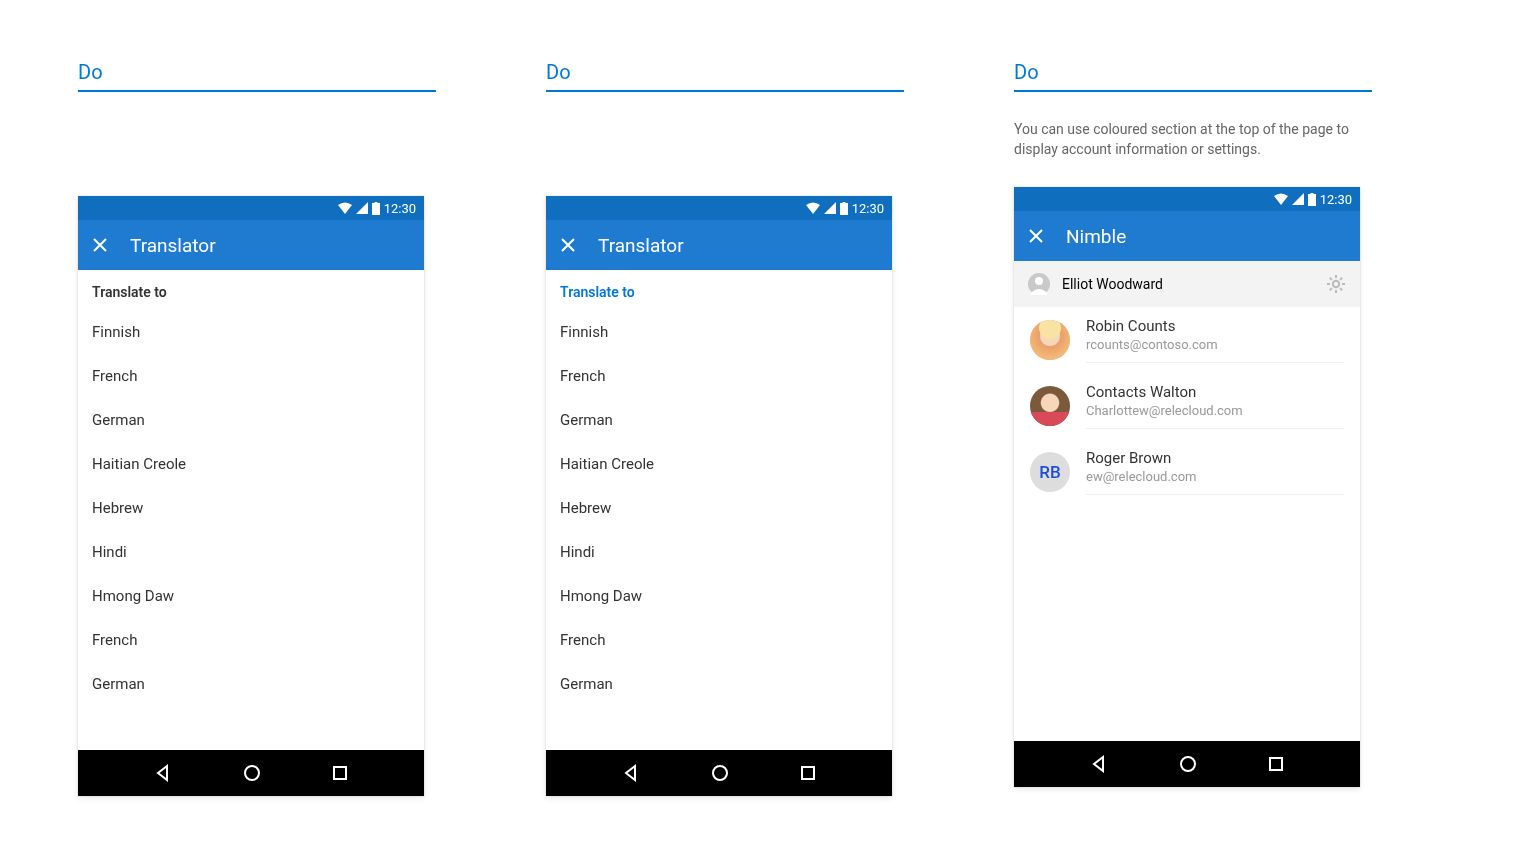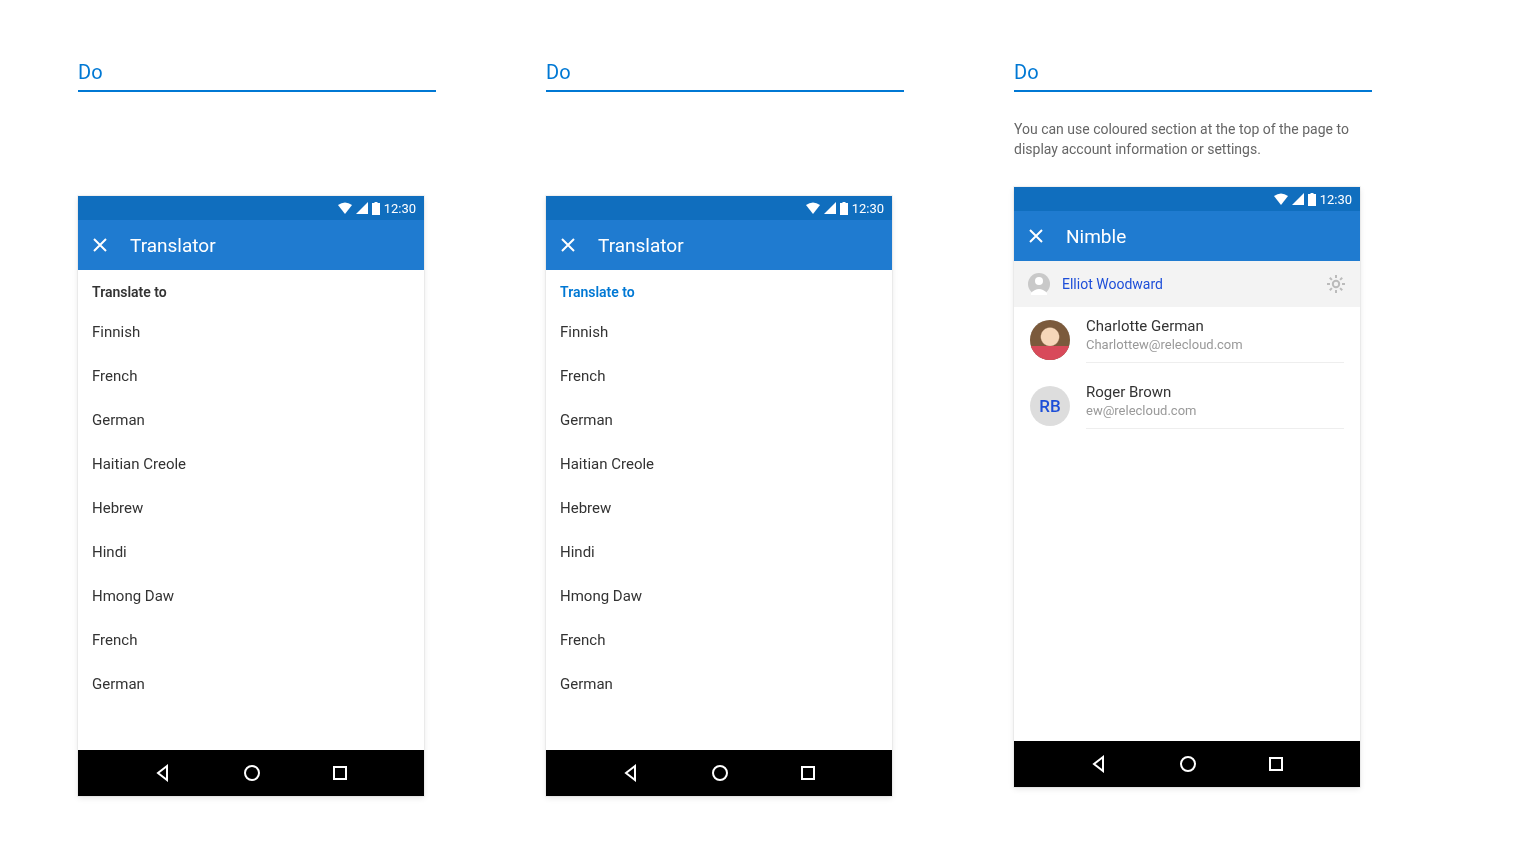--- a/index.html
+++ b/index.html
@@ -88,21 +88,21 @@
     display: flex;
     align-items: center;
     padding: 12px 14px;
     background: #f3f3f3;
     gap: 12px;
   }
   .account-row .avatar-icon {
     width: 22px; height: 22px; color: #bbb;
   }
   .account-row .name {
-    flex: 1; color: #1d4ed8; font-size: 14px;
+    flex: 1; color: #000000; font-size: 14px;
   }
   .account-row .gear { color: #bbb; }
 
   .contacts-header {
     font-size: 14px;
     font-weight: 600;
     color: #333;
     padding: 16px 16px 10px;
   }
   .contact-item {
@@ -318,24 +318,33 @@
                   <line x1="14.1" y1="14.1" x2="16.2" y2="16.2"></line>
                   <line x1="3.8" y1="16.2" x2="5.9" y2="14.1"></line>
                   <line x1="14.1" y1="5.9" x2="16.2" y2="3.8"></line>
                 </g>
               </svg>
           </span>
         </div>
 
         <div class="contact-item">
           <div class="avatar">
+              <div class="face f1"></div>
+            </div>
+          <div class="contact-text">
+            <div class="cname">Robin Counts</div>
+            <div class="cemail">rcounts@contoso.com</div>
+          </div>
+        </div>
+        <div class="contact-item">
+          <div class="avatar">
               <div class="face f2"></div>
             </div>
           <div class="contact-text">
-            <div class="cname">Charlotte German</div>
+            <div class="cname">Contacts Walton</div>
             <div class="cemail">Charlottew@relecloud.com</div>
           </div>
         </div>
         <div class="contact-item">
           <div class="avatar initials">RB</div>
           <div class="contact-text">
             <div class="cname">Roger Brown</div>
             <div class="cemail">ew@relecloud.com</div>
           </div>
         </div>

